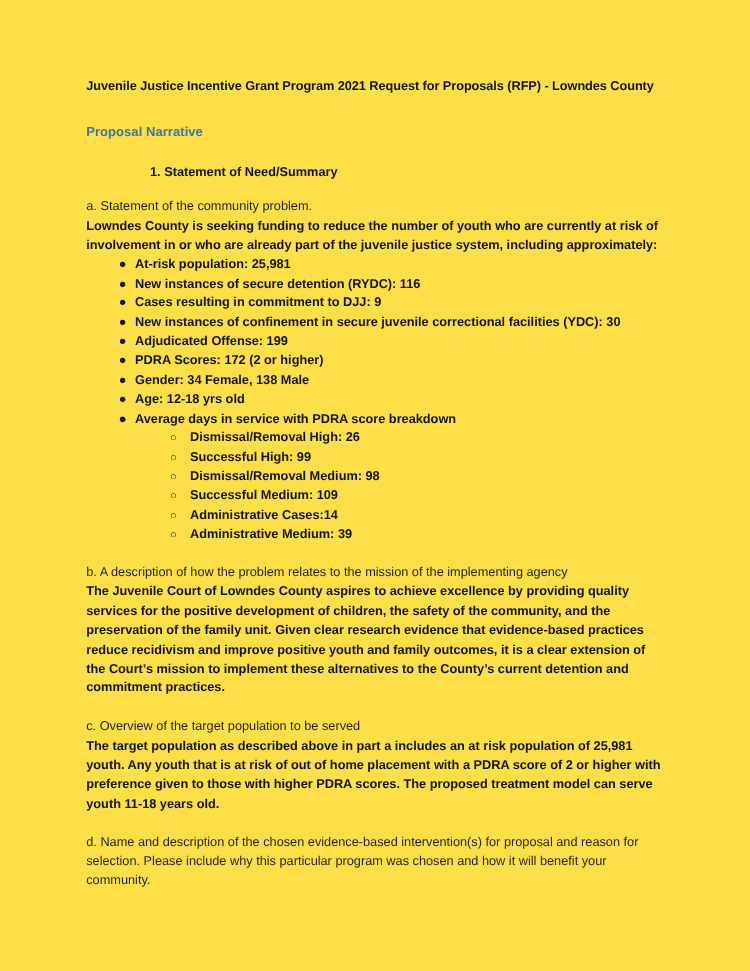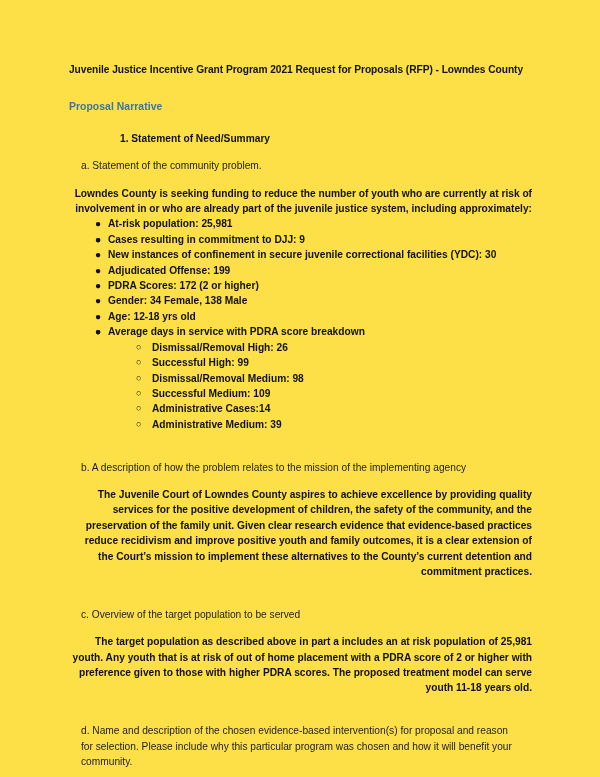--- a/index.html
+++ b/index.html
@@ -55,31 +55,30 @@
     line-height: 15.4px;
     margin: 12px;
     padding-left: 39px;
     color: #111111;
   }
 
   p.reg {
     font-size: 10.2px;
     font-weight: normal;
     line-height: 15.4px;
-    margin: 12px;
+    margin: 0;
     color: #1d1d1d;
   }
 
   p.bold {
     font-size: 10.2px;
     font-weight: bold;
     line-height: 15.4px;
     margin: 0;
     color: #111111;
-    text-align: right;
   }
 
   .gap {
     height: 15.4px;
   }
 
   
   ul.lvl1 {
     list-style: none;
     margin: 0;
@@ -159,20 +158,21 @@
 
     <p class="bold">Lowndes County is seeking funding to reduce the number of youth who are currently at risk of involvement in or who are already part of the juvenile justice system, including approximately:</p>
 
     <ul class="lvl1">
       <li>
         <span class="bullet">●</span>
         <span>At-risk population: 25,981</span>
       </li>
       <li>
         <span class="bullet">●</span>
+        <span>New instances of secure detention (RYDC): 116</span>
       </li>
       <li>
         <span class="bullet">●</span>
         <span>Cases resulting in commitment to DJJ: 9</span>
       </li>
       <li>
         <span class="bullet">●</span>
         <span>New instances of confinement in secure juvenile correctional facilities (YDC): 30</span>
       </li>
       <li>

